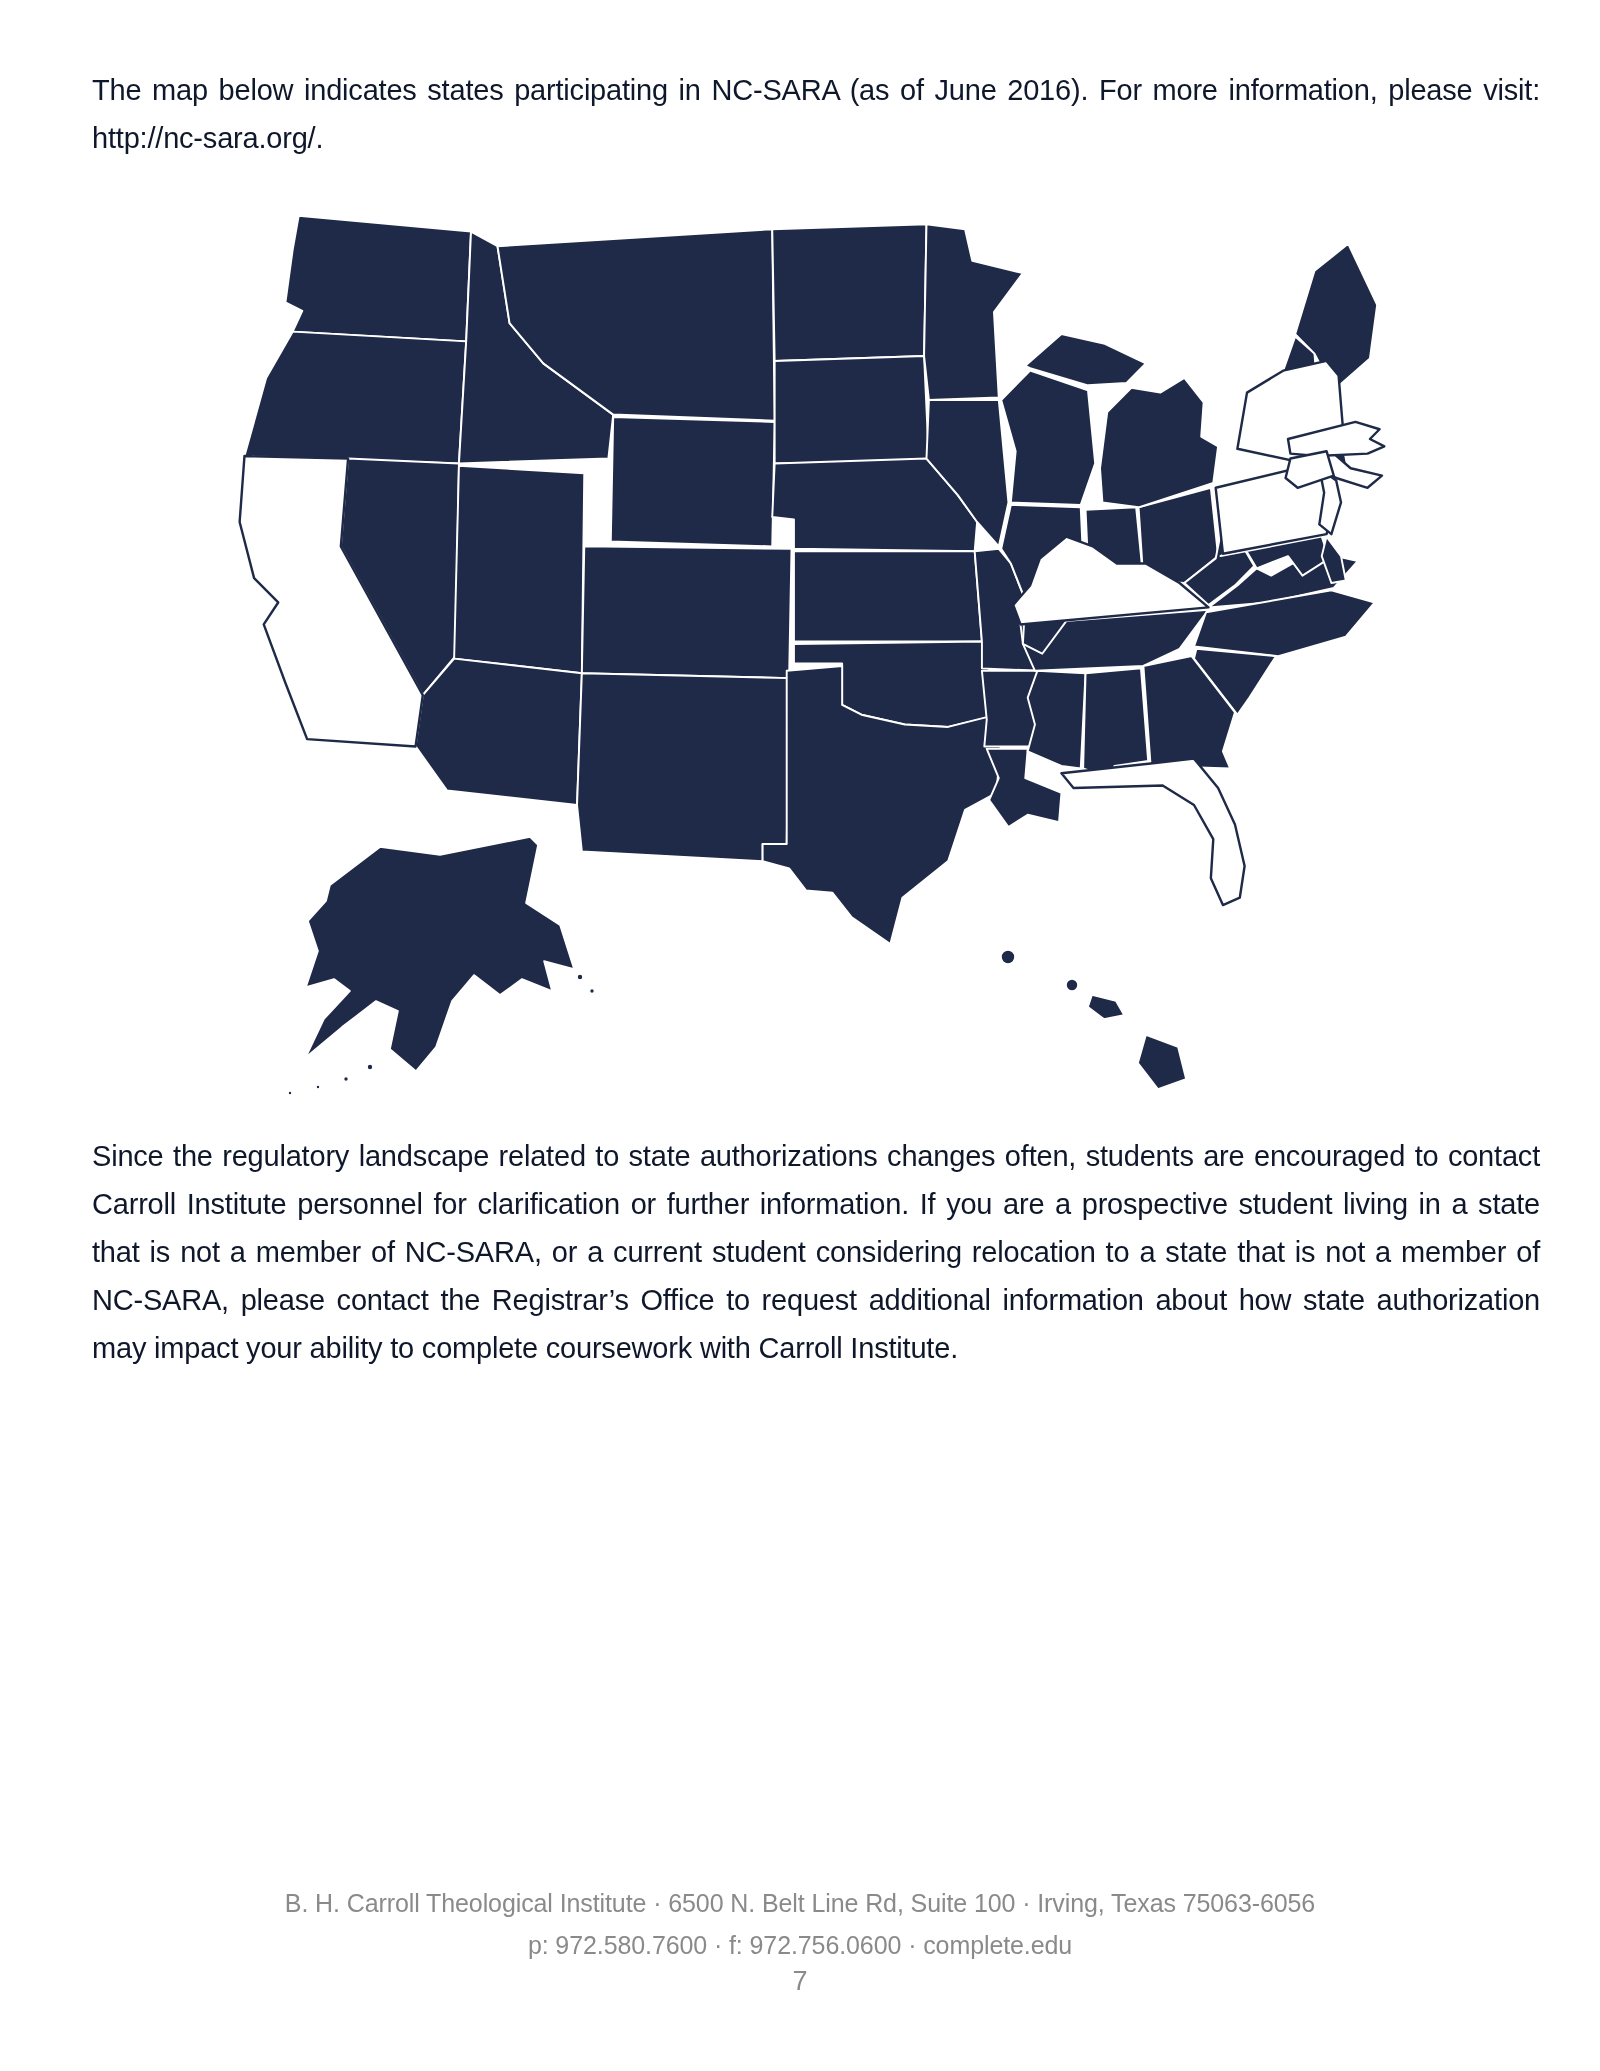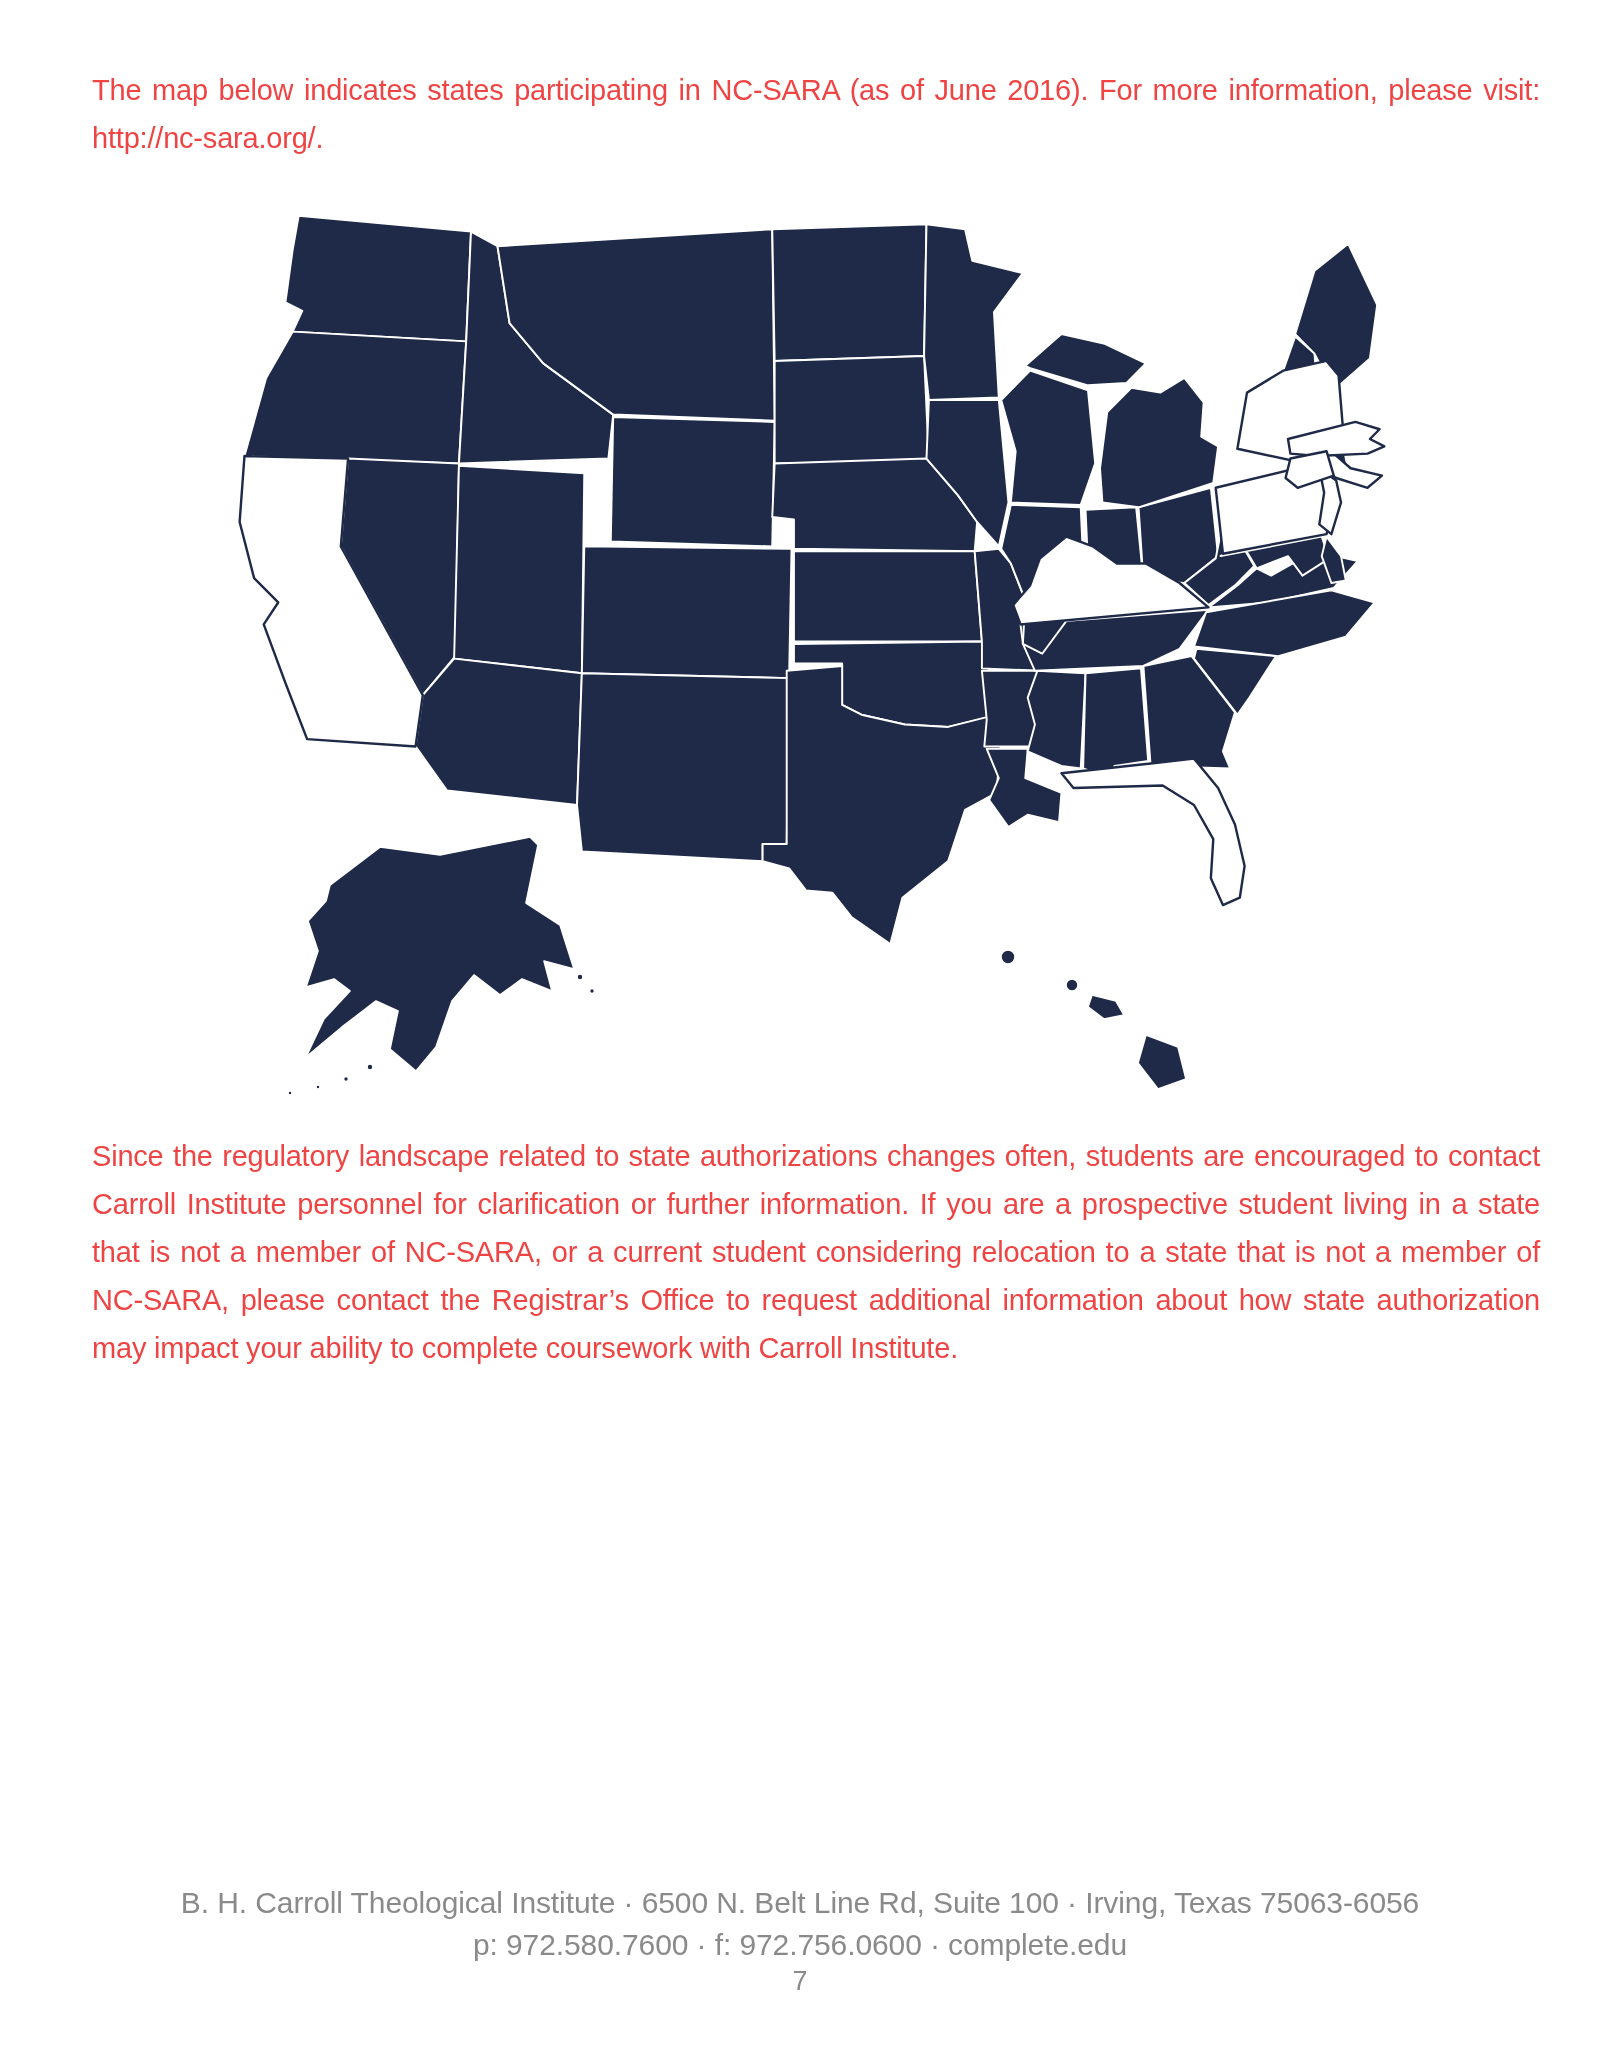--- a/index.html
+++ b/index.html
@@ -1,25 +1,25 @@
 <!DOCTYPE html>
 <html><head>
 <meta charset="utf-8">
 <style>
   html,body{margin:0;padding:0;background:#ffffff;}
   .page{position:relative;width:1600px;height:2071px;background:#ffffff;overflow:hidden;
         font-family:"Liberation Sans", sans-serif;}
   .para{position:absolute;left:92px;width:1448px;font-size:29px;line-height:48px;
-        color:#ef4444;text-align:justify;letter-spacing:-0.2px;margin:0;}
+        color:#0f172a;text-align:justify;letter-spacing:-0.2px;margin:0;}
   #intro{top:66px;}
   #body{top:1132px;}
   .map-wrap{position:absolute;left:230px;top:195px;width:1160px;height:910px;}
   .map-wrap svg{width:100%;height:100%;display:block;}
   .footer{position:absolute;left:0;top:1882px;width:1600px;text-align:center;
-          font-size:30px;line-height:42px;color:#8a8a8a;letter-spacing:-0.1px;}
+          font-size:25px;line-height:42px;color:#8a8a8a;letter-spacing:-0.1px;}
   .pagenum{position:absolute;left:0;top:1966px;width:1600px;text-align:center;
            font-size:27px;color:#8a8a8a;}
   polygon,circle{stroke-linejoin:round;}
 </style>
 </head>
 <body>
 
 <div class="page">
 
   <p class="para" id="intro">The map below indicates states participating in NC-SARA (as of June 2016). For more information, please visit: http://nc-sara.org/.</p>

